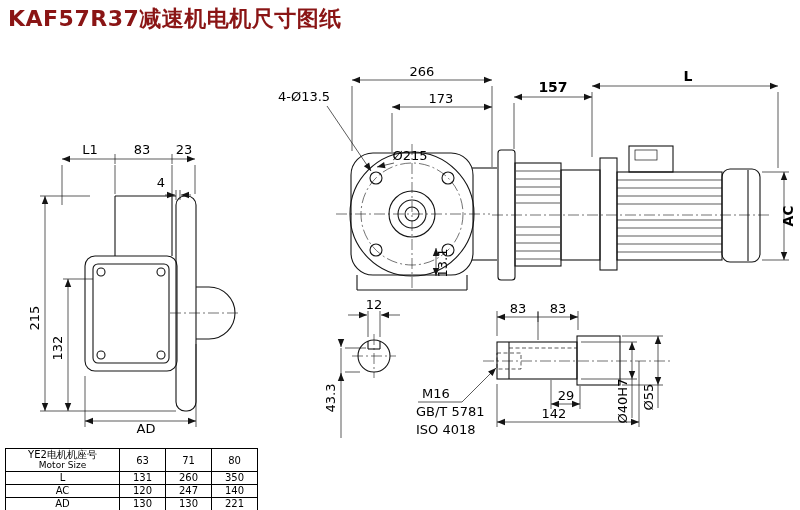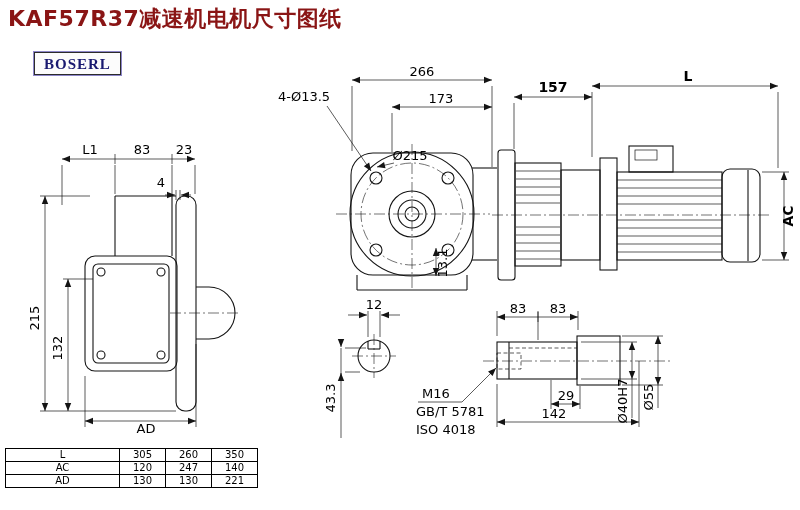--- a/index.html
+++ b/index.html
@@ -36,23 +36,20 @@
   td.cV { width:46px; }
   .hdr-en { font-size:9px; }
 </style>
 </head>
 <body>
 
 <div class="canvas">
 
   <div class="title">KAF57R37减速机电机尺寸图纸</div>
 
-  <div class="logo-box">
-    <span>BOSERL</span>
-  </div>
 
   <svg class="drawing" width="800" height="510" viewBox="0 0 800 510">
     <defs>
       <marker id="ma" markerWidth="10" markerHeight="8" refX="9" refY="4" orient="auto" markerUnits="userSpaceOnUse">
         <path d="M1,0.8 L9,4 L1,7.2 Z" fill="#141414"></path>
       </marker>
       <marker id="mb" markerWidth="10" markerHeight="8" refX="1" refY="4" orient="auto" markerUnits="userSpaceOnUse">
         <path d="M9,0.8 L1,4 L9,7.2 Z" fill="#141414"></path>
       </marker>
     </defs>
@@ -239,23 +236,32 @@
     <text class="dim dim-s" x="416" y="416">GB/T 5781</text>
     <text class="dim dim-s" x="416" y="434">ISO 4018</text>
     <text class="dim" x="566" y="400">29</text>
     <text class="dim" x="554" y="418">142</text>
     <text class="dim" x="627" y="401" transform="rotate(-90 627 401)">Ø40H7</text>
     <text class="dim" x="653" y="397" transform="rotate(-90 653 397)">Ø55</text>
   </svg>
 
   <table class="spec">
     <tbody>
+        <tr class="hdr">
+      <td class="cL">
+        <div>YE2电机机座号</div>
+        <div class="hdr-en">Motor Size</div>
+      </td>
+      <td class="cV">63</td>
+      <td class="cV">71</td>
+      <td class="cV">80</td>
+    </tr>
     <tr>
       <td class="cL">L</td>
-      <td class="cV">305</td>
+      <td class="cV">131</td>
       <td class="cV">260</td>
       <td class="cV">350</td>
     </tr>
     <tr>
       <td class="cL">AC</td>
       <td class="cV">120</td>
       <td class="cV">247</td>
       <td class="cV">140</td>
     </tr>
     <tr>

